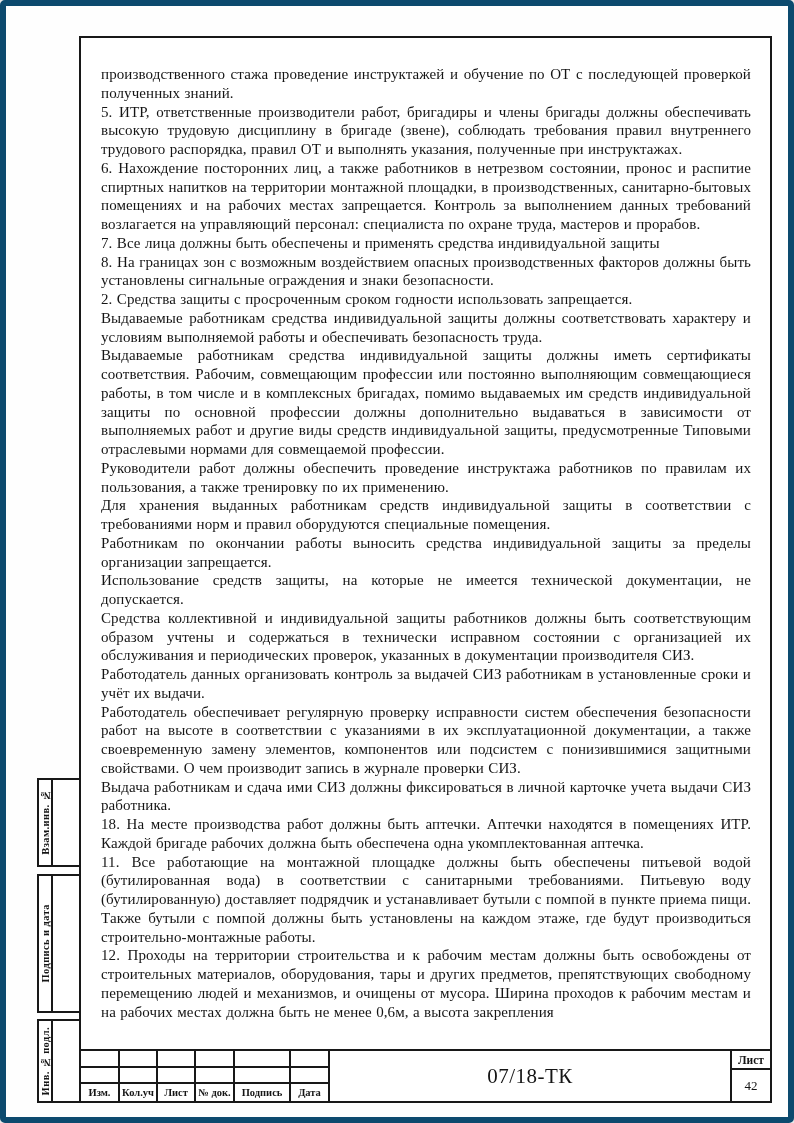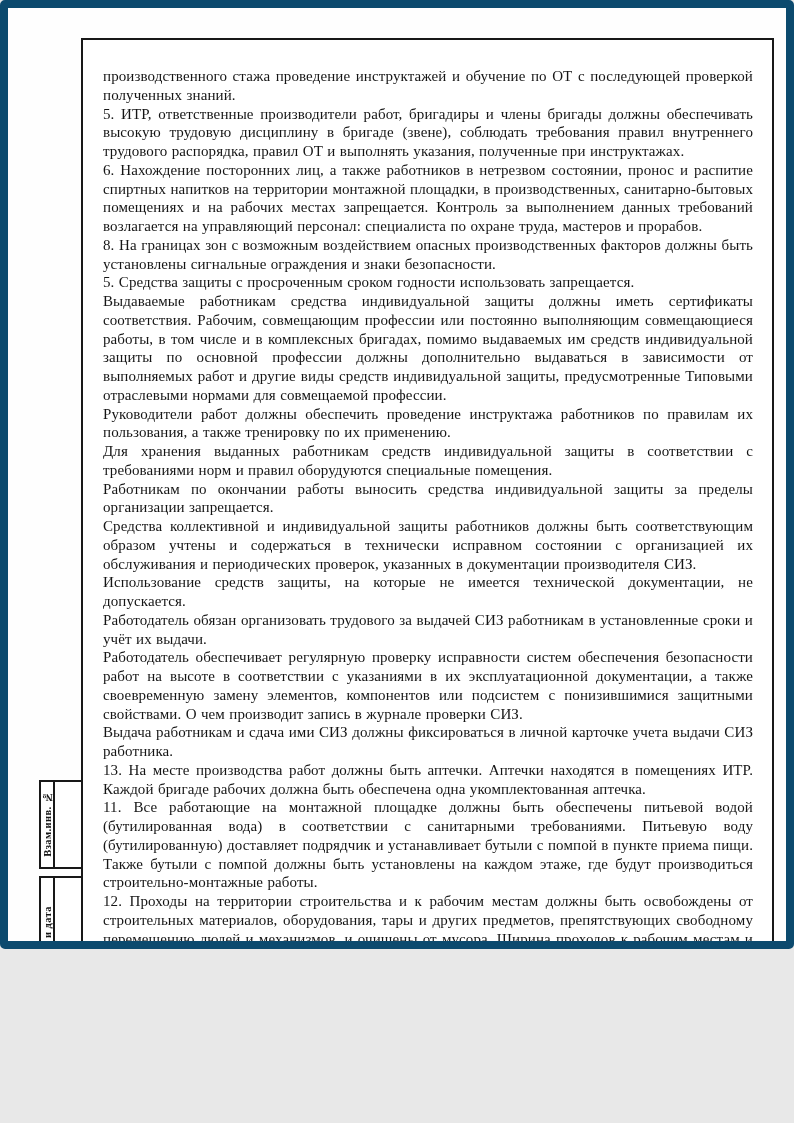--- a/index.html
+++ b/index.html
@@ -1,20 +1,20 @@
 <!DOCTYPE html>
 <html lang="ru"><head>
 <meta charset="utf-8">
 <style>
   html, body { margin: 0; padding: 0; background: #e8e8e8; }
   .page {
     position: relative;
-    width: 794px; height: 949px;
+    width: 794px; height: 1123px;
     background: #fefefe;
-    border: 8px solid #0c4a6e;
+    border: 6px solid #0c4a6e;
     border-radius: 5px;
     box-sizing: border-box;
     overflow: hidden;
     font-family: "Liberation Serif", serif;
     color: #151515;
   }
   
   .frame {
     position: absolute;
     left: 73px; top: 30px;
@@ -112,32 +112,34 @@
 <body>
 
 <div class="page">
 
   <div class="frame"></div>
 
   <div class="content">
     <p>производственного стажа проведение инструктажей и обучение по ОТ с последующей проверкой полученных знаний.</p>
     <p>5. ИТР, ответственные производители работ, бригадиры и члены бригады должны обеспечивать высокую трудовую дисциплину в бригаде (звене), соблюдать требования правил внутреннего трудового распорядка, правил ОТ и выполнять указания, полученные при инструктажах.</p>
     <p>6. Нахождение посторонних лиц, а также работников в нетрезвом состоянии, пронос и распитие спиртных напитков на территории монтажной площадки, в производственных, санитарно-бытовых помещениях и на рабочих местах запрещается. Контроль за выполнением данных требований возлагается на управляющий персонал: специалиста по охране труда, мастеров и прорабов.</p>
+    <p>7. Все лица должны быть обеспечены и применять средства индивидуальной защиты</p>
     <p>8. На границах зон с возможным воздействием опасных производственных факторов должны быть установлены сигнальные ограждения и знаки безопасности.</p>
-    <p>5. Средства защиты с просроченным сроком годности использовать запрещается.</p>
+    <p>2. Средства защиты с просроченным сроком годности использовать запрещается.</p>
+    <p>Выдаваемые работникам средства индивидуальной защиты должны соответствовать характеру и условиям выполняемой работы и обеспечивать безопасность труда.</p>
     <p>Выдаваемые работникам средства индивидуальной защиты должны иметь сертификаты соответствия. Рабочим, совмещающим профессии или постоянно выполняющим совмещающиеся работы, в том числе и в комплексных бригадах, помимо выдаваемых им средств индивидуальной защиты по основной профессии должны дополнительно выдаваться в зависимости от выполняемых работ и другие виды средств индивидуальной защиты, предусмотренные Типовыми отраслевыми нормами для совмещаемой профессии.</p>
     <p>Руководители работ должны обеспечить проведение инструктажа работников по правилам их пользования, а также тренировку по их применению.</p>
     <p>Для хранения выданных работникам средств индивидуальной защиты в соответствии с требованиями норм и правил оборудуются специальные помещения.</p>
     <p>Работникам по окончании работы выносить средства индивидуальной защиты за пределы организации запрещается.</p>
+    <p>Использование средств защиты, на которые не имеется технической документации, не допускается.</p>
     <p>Средства коллективной и индивидуальной защиты работников должны быть соответствующим образом учтены и содержаться в технически исправном состоянии с организацией их обслуживания и периодических проверок, указанных в документации производителя СИЗ.</p>
-    <p>Использование средств защиты, на которые не имеется технической документации, не допускается.</p>
-    <p>Работодатель обязан организовать трудового за выдачей СИЗ работникам в установленные сроки и учёт их выдачи.</p>
+    <p>Работодатель данных организовать контроль за выдачей СИЗ работникам в установленные сроки и учёт их выдачи.</p>
     <p>Работодатель обеспечивает регулярную проверку исправности систем обеспечения безопасности работ на высоте в соответствии с указаниями в их эксплуатационной документации, а также своевременную замену элементов, компонентов или подсистем с понизившимися защитными свойствами. О чем производит запись в журнале проверки СИЗ.</p>
     <p>Выдача работникам и сдача ими СИЗ должны фиксироваться в личной карточке учета выдачи СИЗ работника.</p>
-    <p>13. На месте производства работ должны быть аптечки. Аптечки находятся в помещениях ИТР. Каждой бригаде рабочих должна быть обеспечена одна укомплектованная аптечка.</p>
+    <p>18. На месте производства работ должны быть аптечки. Аптечки находятся в помещениях ИТР. Каждой бригаде рабочих должна быть обеспечена одна укомплектованная аптечка.</p>
     <p>11. Все работающие на монтажной площадке должны быть обеспечены питьевой водой (бутилированная вода) в соответствии с санитарными требованиями. Питьевую воду (бутилированную) доставляет подрядчик и устанавливает бутыли с помпой в пункте приема пищи. Также бутыли с помпой должны быть установлены на каждом этаже, где будут производиться строительно-монтажные работы.</p>
     <p>12. Проходы на территории строительства и к рабочим местам должны быть освобождены от строительных материалов, оборудования, тары и других предметов, препятствующих свободному перемещению людей и механизмов, и очищены от мусора. Ширина проходов к рабочим местам и на рабочих местах должна быть не менее 0,6м, а высота закрепления</p>
   </div>
 
   <div class="side-box" style="top:772px; height:89px;">
     <div class="label-cell">
       <span class="vlabel">Взам.инв. №</span>
     </div>
     <div class="blank-cell"></div>
   </div>

